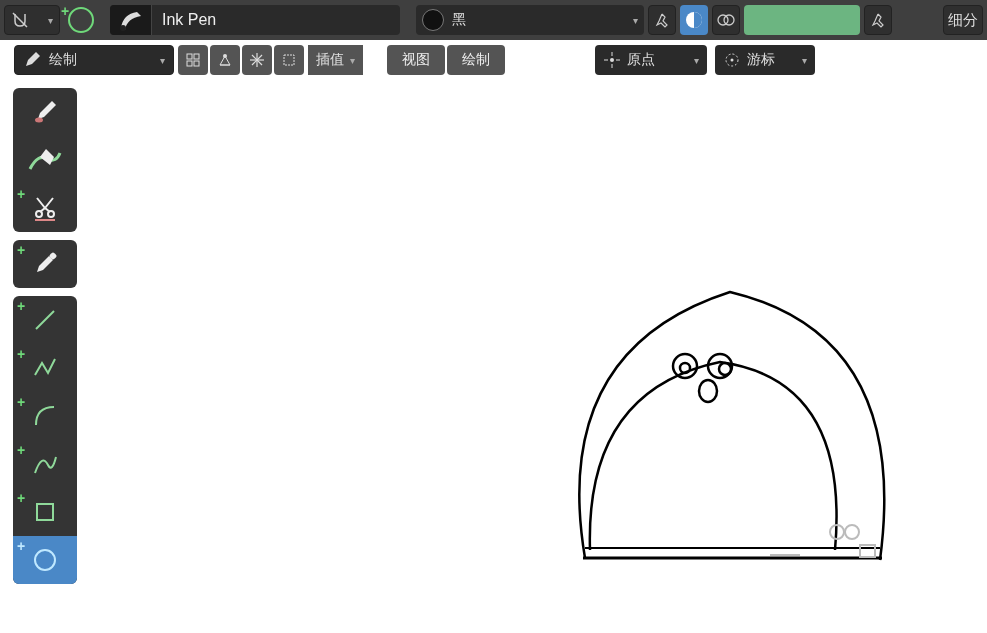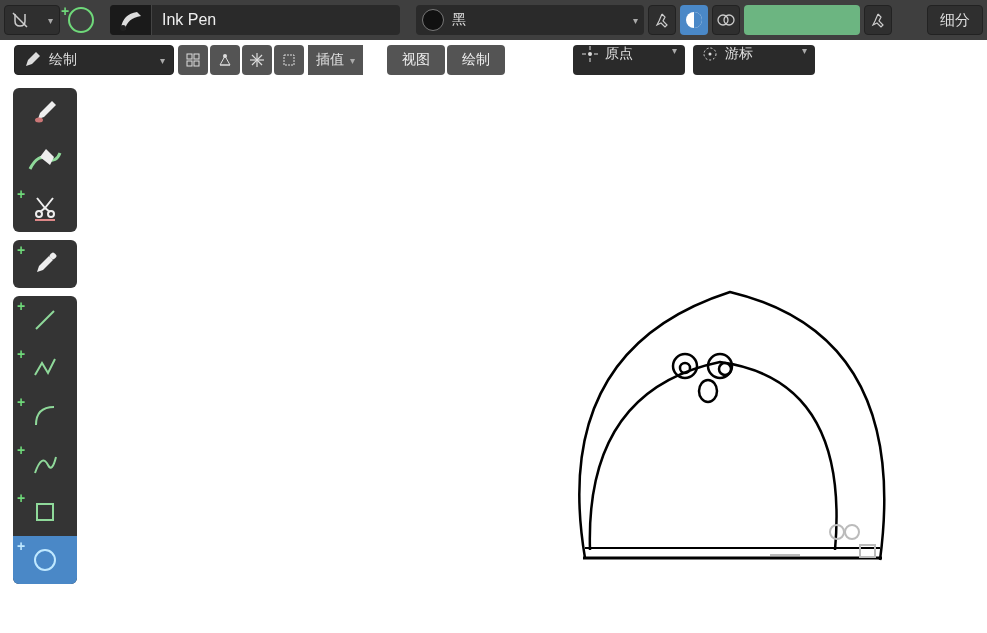--- a/index.html
+++ b/index.html
@@ -61,21 +61,21 @@
     background: #111; border: 1px solid #777;
   }
   .pin { width: 28px; }
   .shade-btn {
     width: 28px; height: 30px; border-radius: 4px;
     background: #4a88c7; display:flex;align-items:center;justify-content:center;
   }
   .overlay-btn { width: 28px; }
   .colorbar { width: 116px; height: 30px; background: #6cb581; border-radius: 4px; }
   .spacer { flex: 1; }
-  .detail-btn { padding: 0 12px; font-size: 15px; }
+  .detail-btn { padding: 0 4px; font-size: 15px; }
   
   .secondbar {
     position: absolute;
     top: 45px;
     left: 14px;
     display: flex;
     align-items: center;
     gap: 4px;
   }
   .mode-dd {
@@ -95,21 +95,21 @@
     height: 30px; padding: 0 15px; background: #545454; border-radius: 4px;
     display: flex; align-items: center; color: #eee;
   }
   .pivot-group {
     position: absolute; top: 45px; right: 172px;
     display: flex; gap: 8px;
   }
   .pivot-dd {
     height: 30px; width: 112px;
     background: #2a2a2a; border-radius: 4px;
-    display: flex; padding: 0 8px; gap: 6px;
+    display: flex; align-items: center; padding: 0 8px; gap: 6px;
   }
   
   .ltoolbar {
     position: absolute;
     left: 13px; top: 88px;
     width: 64px;
     display: flex; flex-direction: column; gap: 0;
   }
   .tgroup {
     background: #343434;
@@ -257,21 +257,21 @@
         <circle cx="9" cy="9" r="2" fill="#ddd"></circle>
         <line x1="9" y1="1" x2="9" y2="5" stroke="#ddd"></line>
         <line x1="9" y1="13" x2="9" y2="17" stroke="#ddd"></line>
         <line x1="1" y1="9" x2="5" y2="9" stroke="#ddd"></line>
         <line x1="13" y1="9" x2="17" y2="9" stroke="#ddd"></line>
       </svg>
     <span>原点</span>
     <span class="spacer"></span>
     <span class="chev">▾</span>
   </div>
-  <div class="pivot-dd" style="width:122px">
+  <div class="pivot-dd" style="width:100px">
     <svg width="18" height="18">
         <circle cx="9" cy="9" r="6" fill="none" stroke="#ddd" stroke-dasharray="2 2"></circle>
         <circle cx="9" cy="9" r="1.5" fill="#ddd"></circle>
       </svg>
     <span>游标</span>
     <span class="spacer"></span>
     <span class="chev">▾</span>
   </div>
 </div>
 

